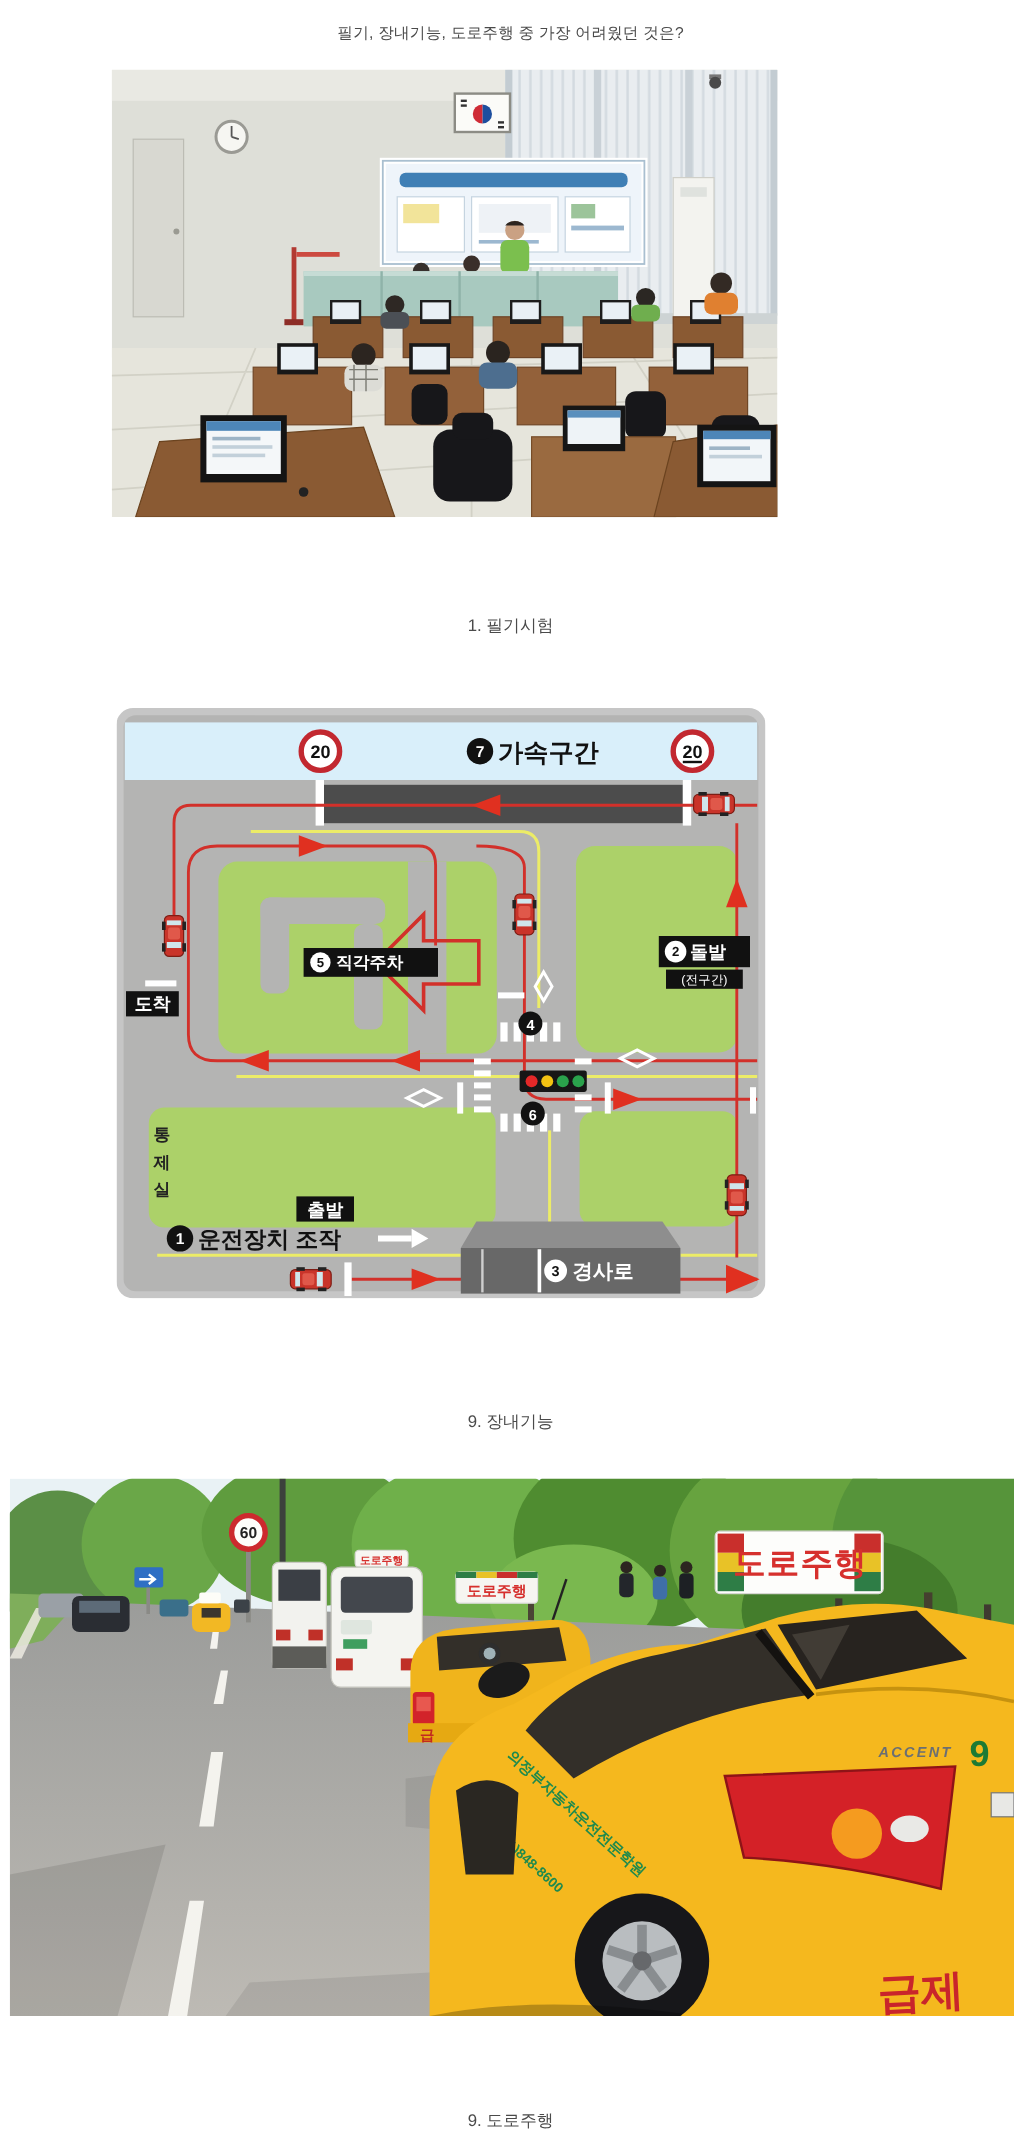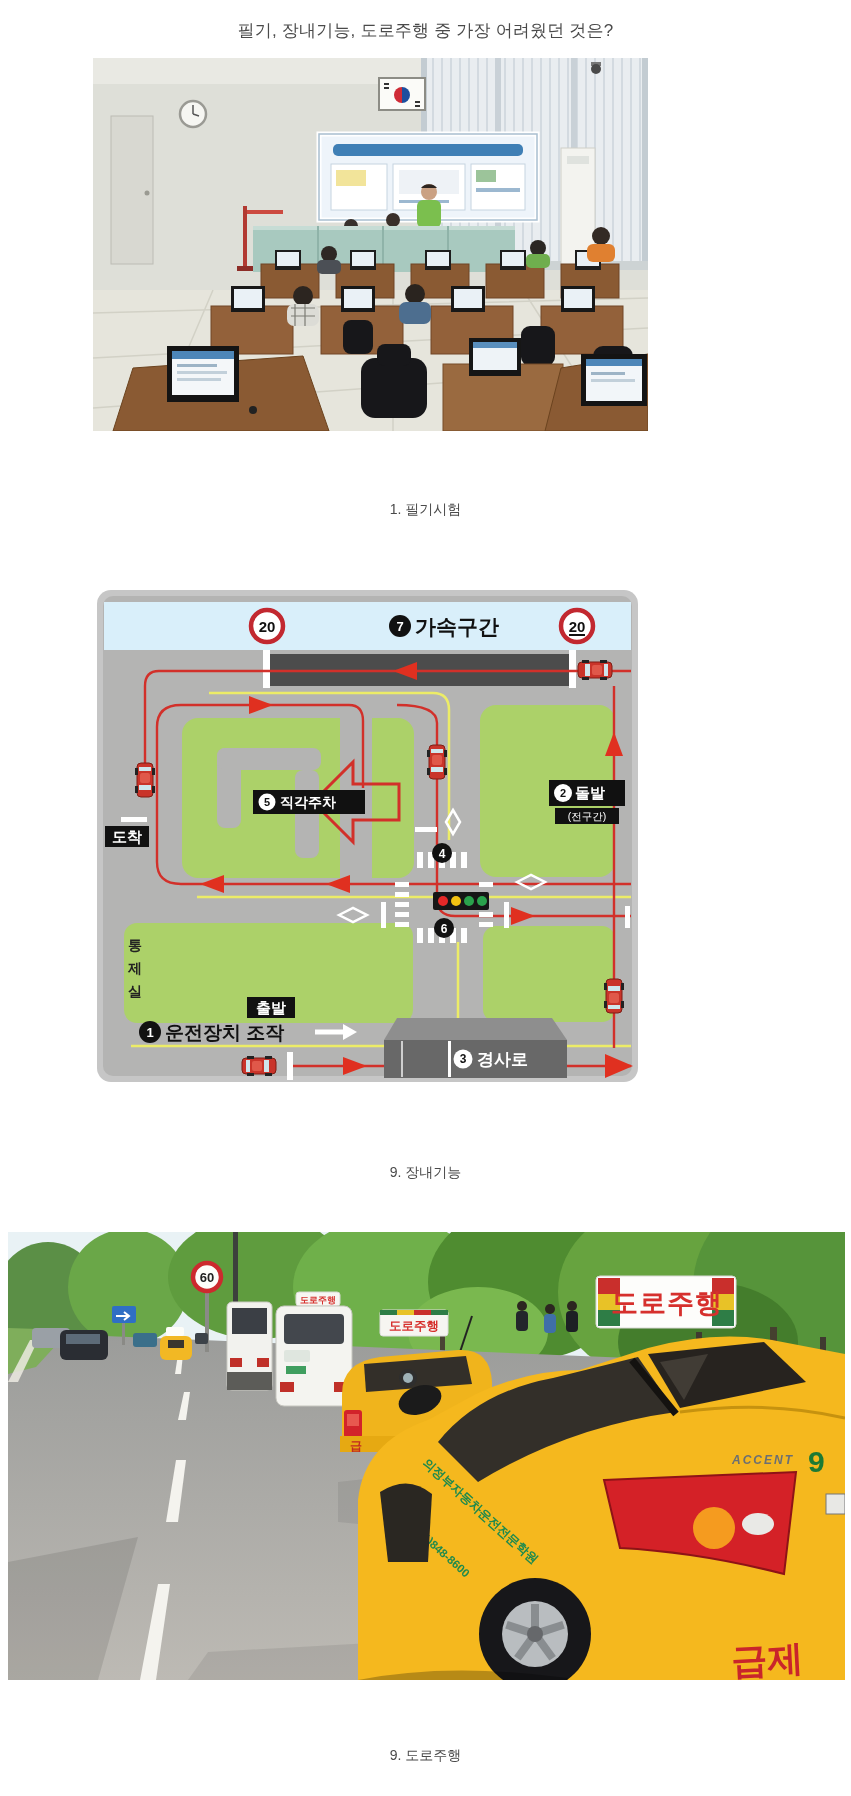--- a/index.html
+++ b/index.html
@@ -1,19 +1,19 @@
 <!DOCTYPE html>
 <html><head>
 <meta charset="utf-8">
 <style>
   html,body{margin:0;padding:0;background:#fff;}
   body{position:relative;width:851px;height:1796px;font-family:"Liberation Sans",sans-serif;overflow:hidden;}
   .page-title{position:absolute;top:19px;left:0;width:851px;text-align:center;
-    font-size:17px;color:#4a4a4a;letter-spacing:.2px;}
-  .caption{position:absolute;left:0;width:851px;text-align:center;font-size:14px;color:#4a4a4a;}
+    font-size:13px;color:#4a4a4a;letter-spacing:.2px;}
+  .caption{position:absolute;left:0;width:851px;text-align:center;font-size:14px;color:#4a4a4a;margin-top:12px;}
   #cap1{top:501px}
   #cap2{top:1164px}
   #cap3{top:1747px}
   .fig{position:absolute;overflow:hidden;text-align:right;}
   #fig1{left:93px;top:58px;width:555px;height:373px;}
   #fig2{left:97px;top:590px;width:541px;height:492px;}
   #fig3{left:8px;top:1232px;width:837px;height:512px;}
   svg{display:block}
   svg text{font-family:"Liberation Sans","DejaVu Sans",sans-serif}
 </style>

